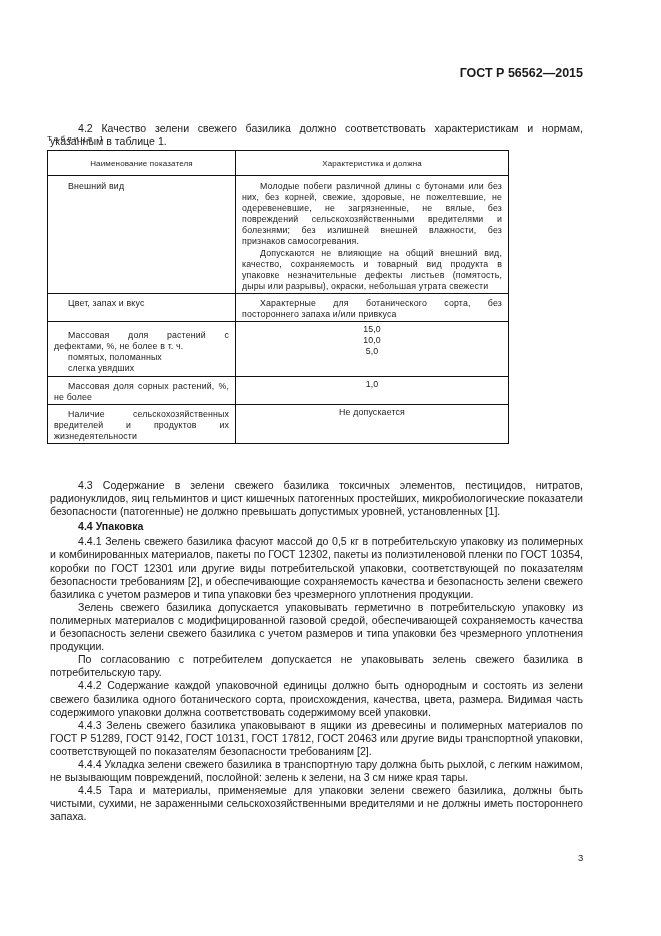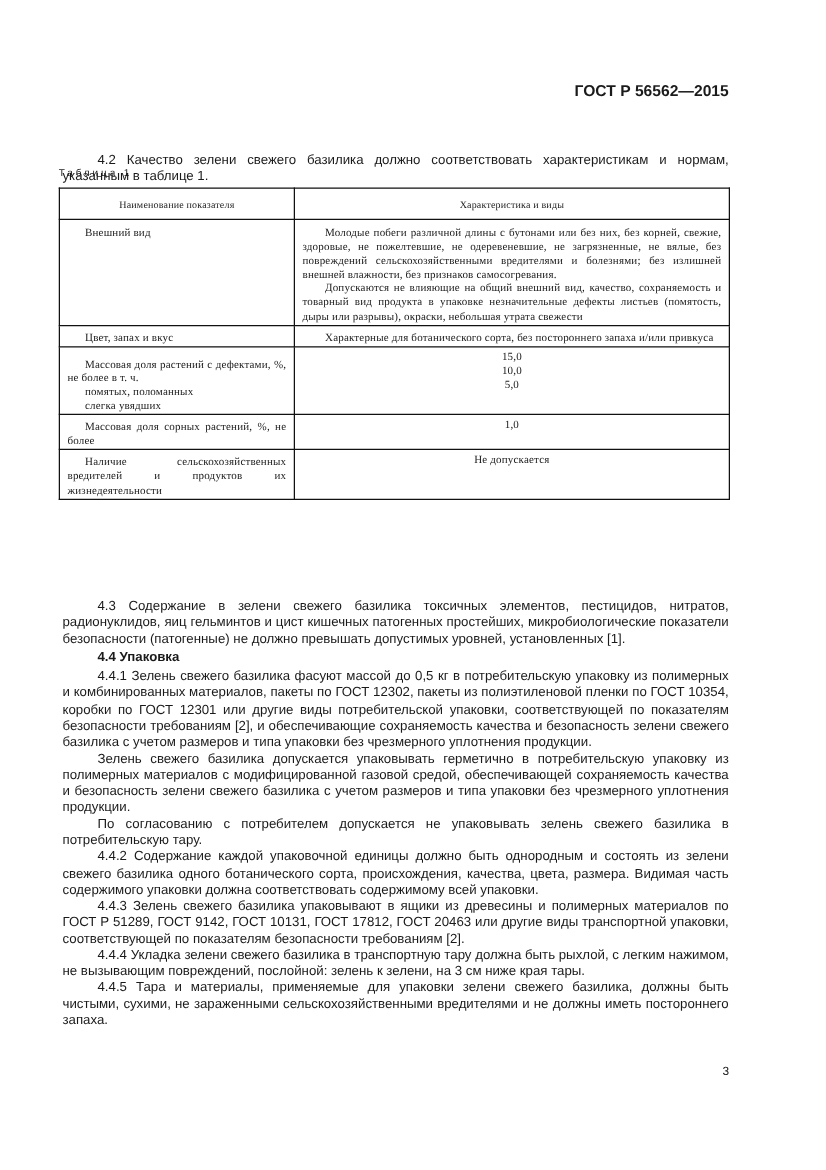--- a/index.html
+++ b/index.html
@@ -2,21 +2,21 @@
 <html><head>
 <meta charset="utf-8">
 <style>
   html, body { margin: 0; padding: 0; background: #ffffff; }
   body { width: 661px; height: 936px; position: relative; overflow: hidden; color: #1a1a1a; font-family: "Liberation Sans", sans-serif; }
   .hdr { position: absolute; top: 66px; right: 78px; font-weight: bold; font-size: 12.5px; }
   .body-text { position: absolute; left: 50px; width: 533px; font-size: 10.6px; line-height: 13.1px; text-align: justify; }
   .p { margin: 0; text-indent: 28px; }
   .h { margin: 0; text-indent: 28px; font-weight: bold; }
   .caption { position: absolute; left: 47px; top: 134px; font-size: 8px; letter-spacing: 2.3px; }
-  table.t { position: absolute; left: 47px; top: 150px; width: 537px; border-collapse: collapse; font-size: 8.8px; line-height: 11.1px; letter-spacing: 0.15px; font-family: Liberation Serif, serif; }
+  table.t { position: absolute; left: 47px; top: 150px; width: 462px; border-collapse: collapse; font-size: 8.8px; line-height: 11.1px; letter-spacing: 0.15px; }
   table.t td, table.t th { border: 1px solid #111; padding: 2px 6px 1px 6px; vertical-align: top; }
   table.t th { font-weight: normal; font-size: 8px; height: 21px; vertical-align: middle; text-align: center; }
   table.t tr { border-left: 1.5px solid #111; border-right: 1.5px solid #111; }
   table.t { border: 1.5px solid #111; }
   td.c1 { width: 175px; text-align: justify; }
   td.c1 .ind { text-indent: 14px; }
   td.c2 { text-align: justify; }
   td.c2 .ind { text-indent: 18px; }
   td.center { text-align: center; vertical-align: bottom; }
   .sub { padding-left: 14px; }
@@ -30,21 +30,21 @@
 <div class="body-text" style="top:89px;margin-top:33px;">
   <p class="p">4.2 Качество зелени свежего базилика должно соответствовать характеристикам и нормам, указанным в таблице 1.</p>
 </div>
 
 <div class="caption">Таблица 1</div>
 
 <table class="t">
   <tbody>
       <tr>
     <th style="width:175px;">Наименование показателя</th>
-    <th>Характеристика и виды</th>
+    <th>Характеристика и должна</th>
   </tr>
   <tr>
     <td class="c1" style="padding-top:5px;">
           <div class="ind">Внешний вид</div>
         </td>
     <td class="c2" style="padding-top:5px;">
       <div class="ind">Молодые побеги различной длины с бутонами или без них, без корней, свежие, здоровые, не пожелтевшие, не одеревеневшие, не загрязненные, не вялые, без повреждений сельскохозяйственными вредителями и болезнями; без излишней внешней влажности, без признаков самосогревания.</div>
       <div class="ind">Допускаются не влияющие на общий внешний вид, качество, сохраняемость и товарный вид продукта в упаковке незначительные дефекты листьев (помятость, дыры или разрывы), окраски, небольшая утрата свежести</div>
     </td>
   </tr>

